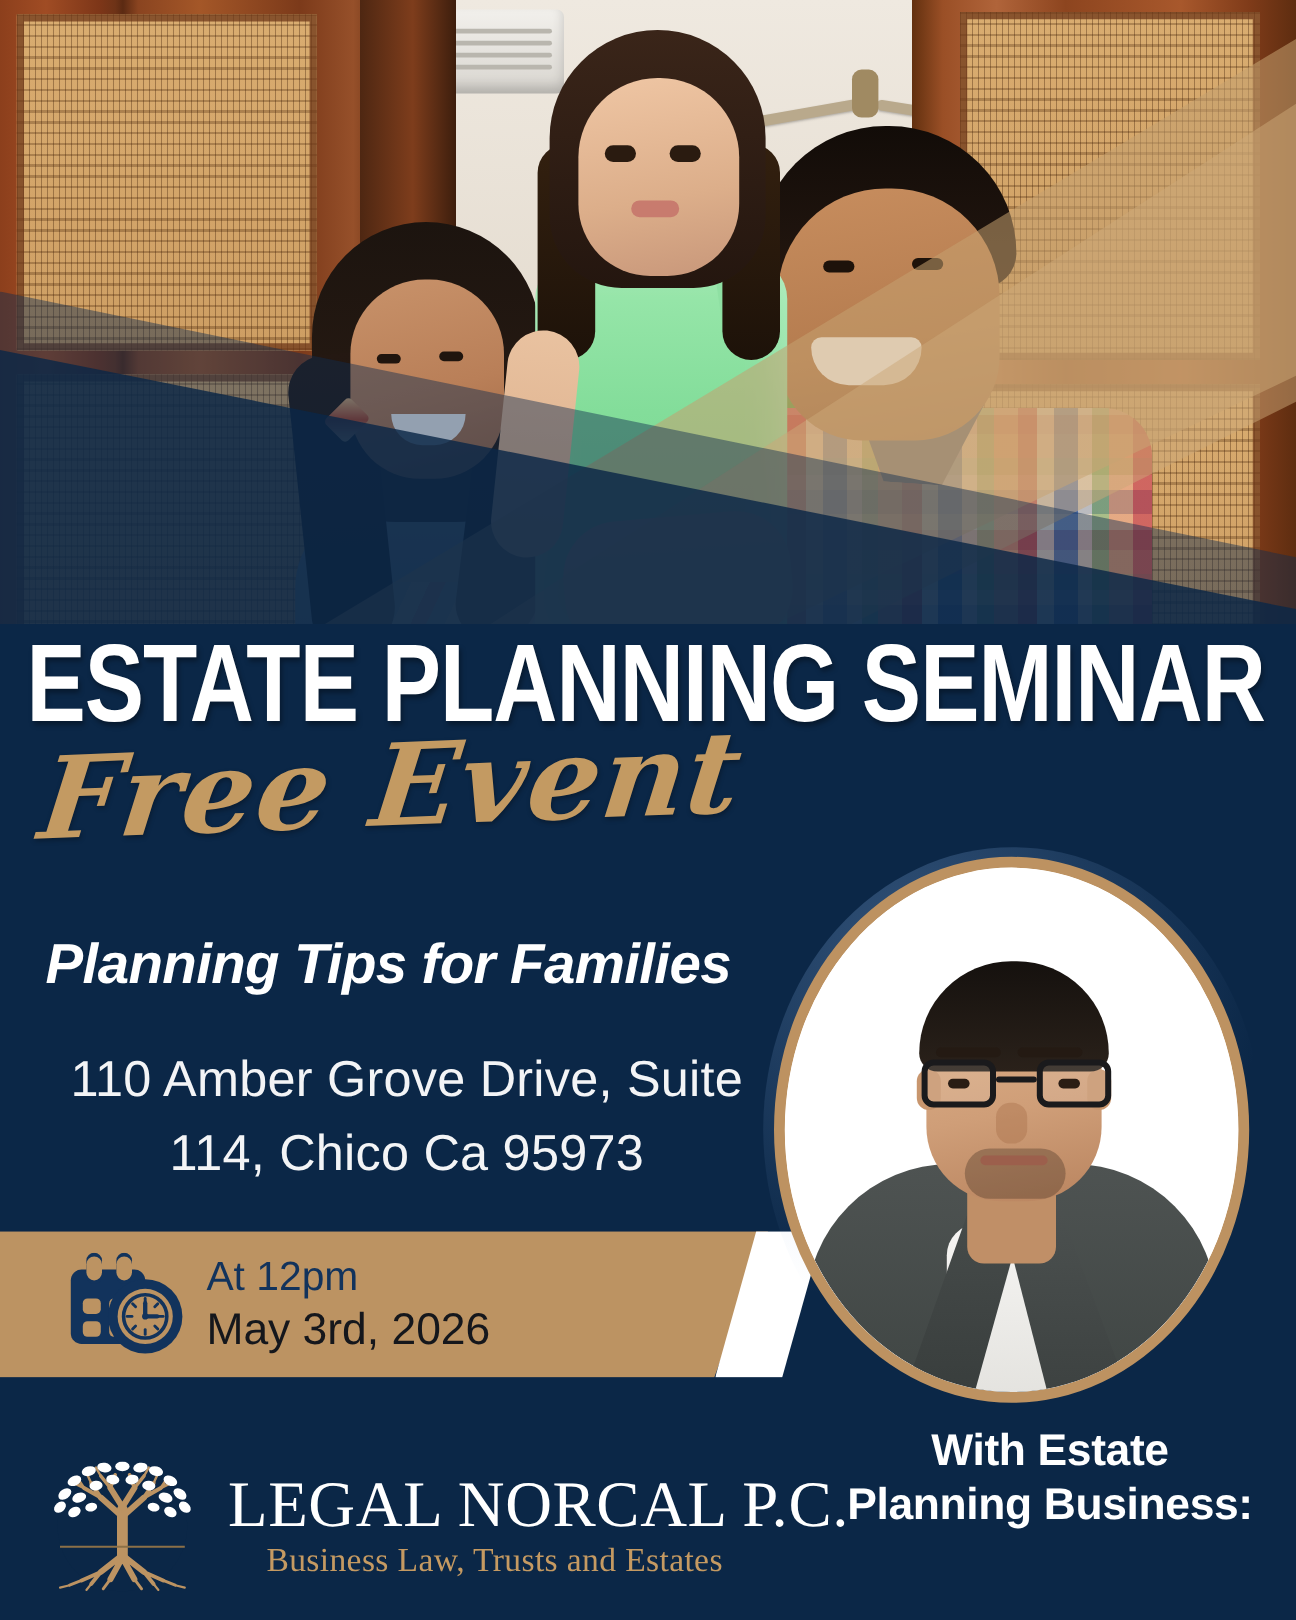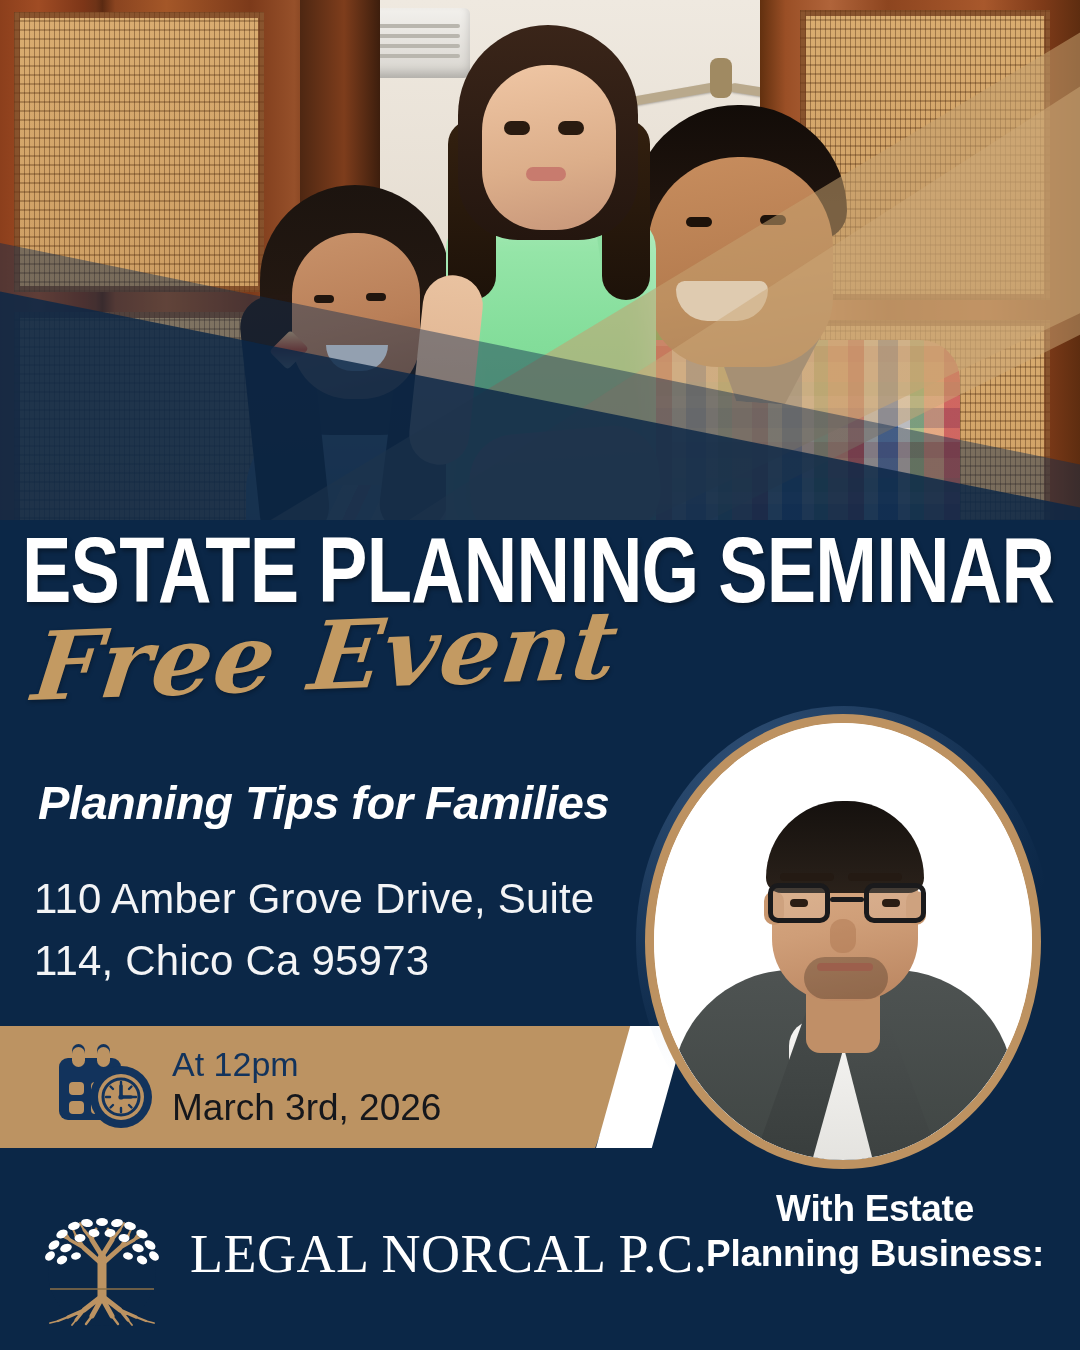--- a/index.html
+++ b/index.html
@@ -250,20 +250,21 @@
   .subtitle{
     position:absolute;left:38px;top:775px;
     color:#ffffff;font-weight:bold;font-style:italic;
     font-size:47px;line-height:56px;letter-spacing:-.5px;
     white-space:nowrap;
   }
   .address{
     position:absolute;left:34px;top:868px;width:610px;
     color:#f3f4f6;font-size:42px;line-height:62px;font-weight:normal;
     letter-spacing:.2px;
+    text-align:center;
   }
 
   
   .band{
     position:absolute;left:0;top:1026px;width:640px;height:122px;
     background:#bc9362;
     clip-path:polygon(0 0, 100% 0, 93% 100%, 0 100%);
   }
   .band-slash{
     position:absolute;left:596px;top:1026px;width:90px;height:122px;
@@ -491,21 +492,21 @@
       </g>
       <g stroke="#12335c" stroke-width="3.6" stroke-linecap="round">
         <line x1="66" y1="53" x2="66" y2="42"></line>
         <line x1="66" y1="53" x2="76" y2="53"></line>
       </g>
       <circle cx="66" cy="53" r="2.6" fill="#12335c"></circle>
     </svg>
   </div>
 
   <div class="band-line1">At 12pm</div>
-  <div class="band-line2">March 3rd, 2026</div>
+  <div class="band-line2">May 3rd, 2026</div>
 
   <div class="portrait-glow"></div>
   <div class="portrait-ring">
     <div class="pt-inner">
       <div class="pt-jacket"></div>
       <div class="pt-shirt"></div>
       <div class="pt-lapel-l"></div>
       <div class="pt-lapel-r"></div>
       <div class="pt-neck"></div>
       <div class="pt-head"></div>
@@ -568,20 +569,21 @@
           <ellipse cx="18" cy="38" rx="5.5" ry="4" transform="rotate(-40 18 38)"></ellipse>
           <ellipse cx="30" cy="42" rx="5.5" ry="4" transform="rotate(-28 30 42)"></ellipse>
           <ellipse cx="110" cy="42" rx="5.5" ry="4" transform="rotate(28 110 42)"></ellipse>
           <ellipse cx="122" cy="38" rx="5.5" ry="4" transform="rotate(40 122 38)"></ellipse>
           <ellipse cx="44" cy="38" rx="5" ry="3.6" transform="rotate(-12 44 38)"></ellipse>
           <ellipse cx="96" cy="38" rx="5" ry="3.6" transform="rotate(12 96 38)"></ellipse>
         </g>
       </svg>
     </div>
     <div class="logo-name">LEGAL NORCAL P.C.</div>
+    <div class="logo-tag">Business Law, Trusts and Estates</div>
   </div>
 
   <div class="attorney">
     <div>With Estate</div>
     <div>Planning Business:</div>
   </div>
 
 </div>
 
 </body></html>

